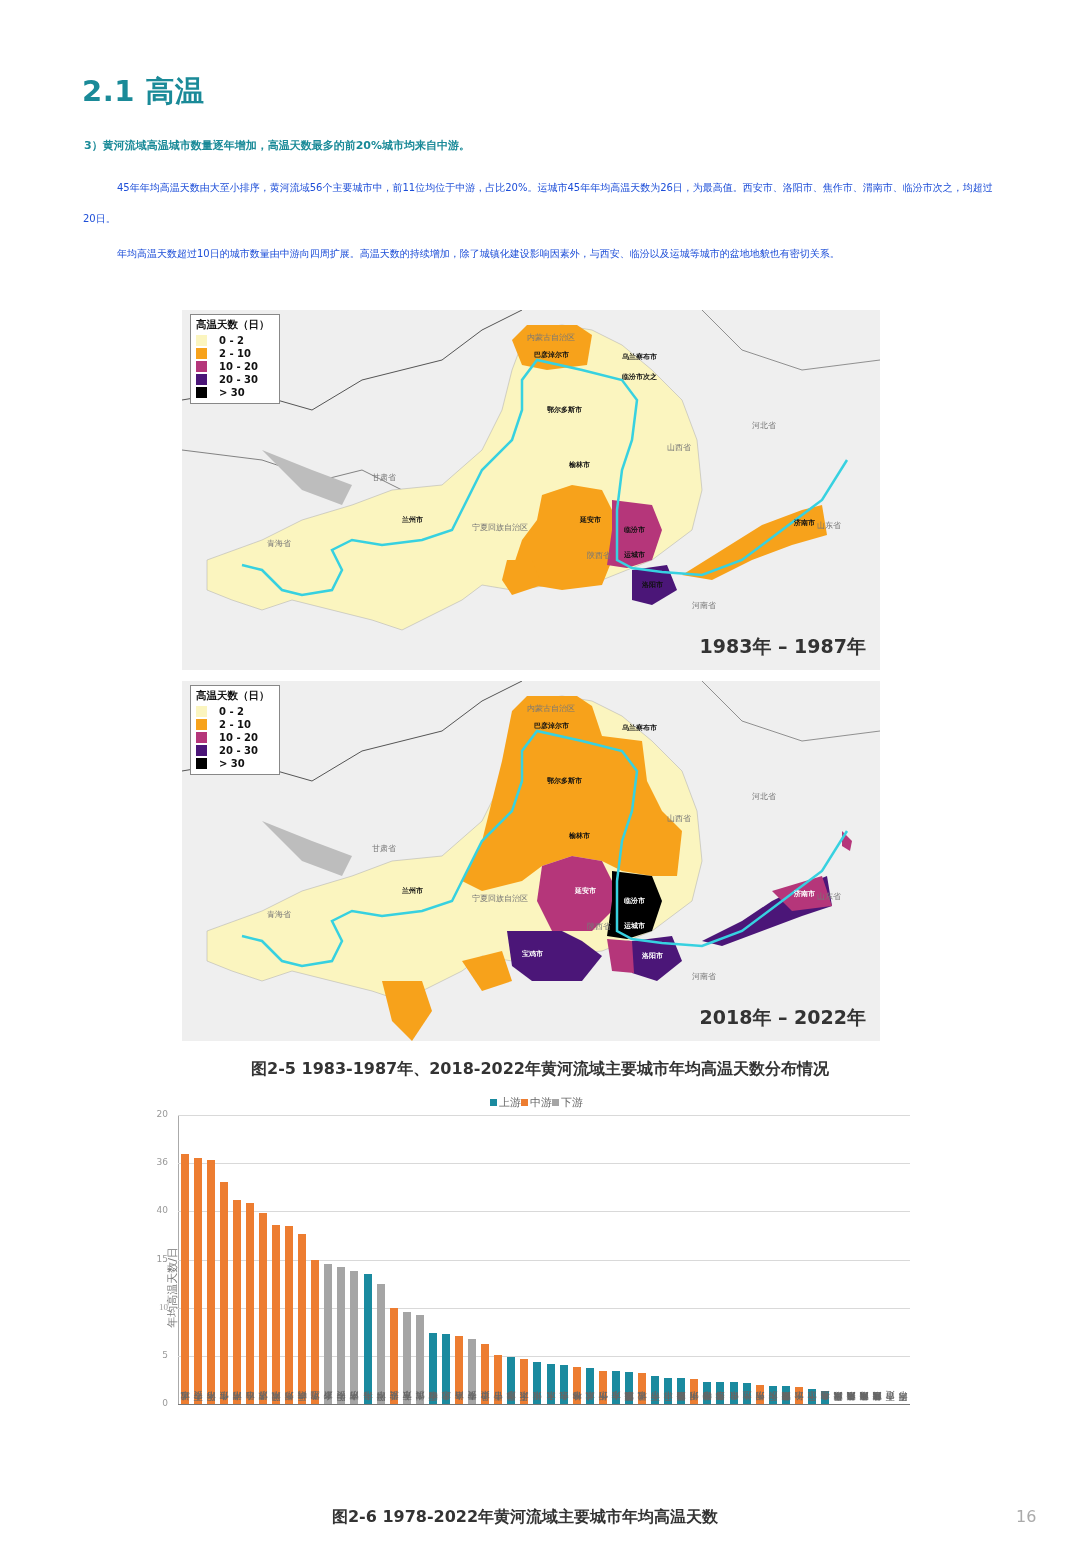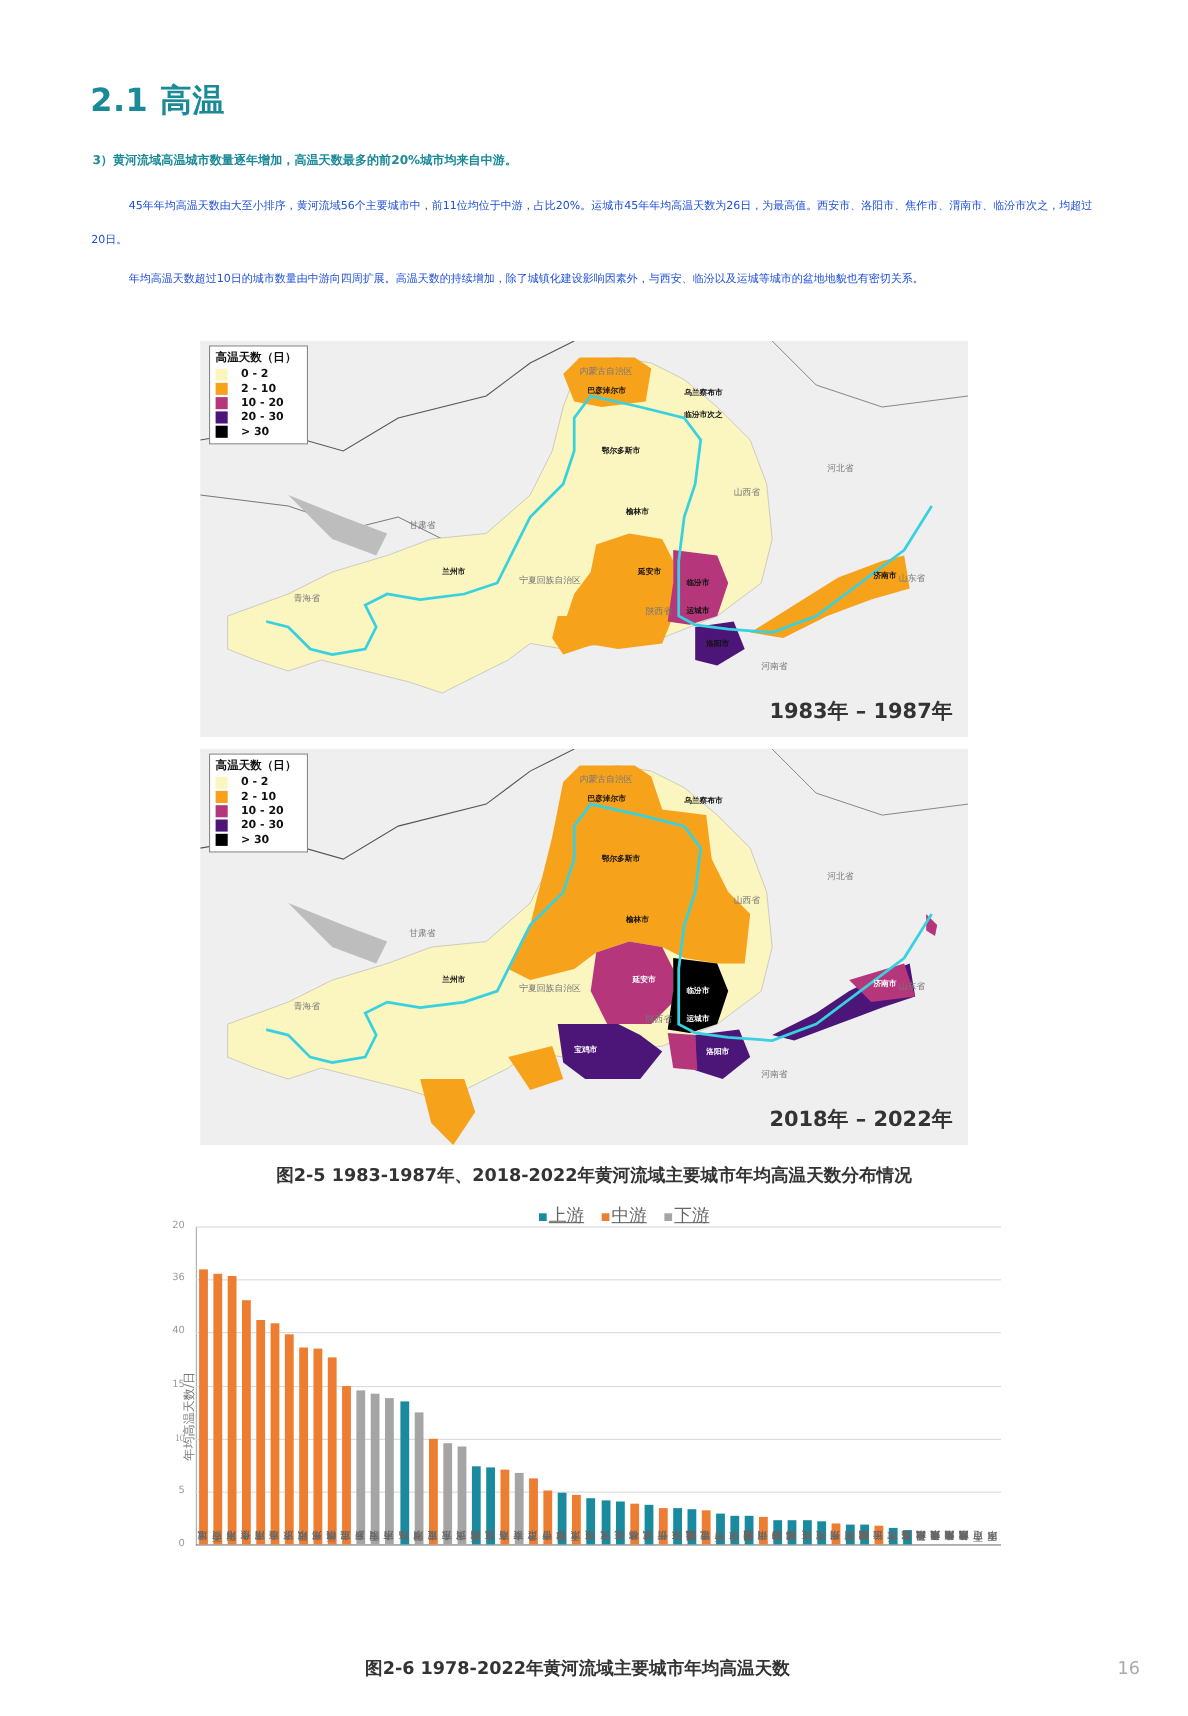--- a/index.html
+++ b/index.html
@@ -18,21 +18,21 @@
   .legend-row{display:flex;align-items:center;height:13px;}
   .swatch{width:11px;height:11px;margin-right:12px;}
   .period{position:absolute;right:14px;bottom:10px;font-size:19px;font-weight:bold;color:#333;}
   .maplabel{position:absolute;font-size:7px;color:#111;white-space:nowrap;font-weight:bold;}
   .provlabel{position:absolute;font-size:8px;color:#777;white-space:nowrap;}
   .cap{position:absolute;left:0;width:1080px;text-align:center;font-size:16px;font-weight:bold;color:#333;}
   .cap1{top:1059px;}
   .cap2{top:1507px;left:-15px;}
   .pageno{position:absolute;left:1016px;top:1507px;font-size:16px;color:#aaa;}
   .chart{position:absolute;left:130px;top:1090px;width:800px;height:415px;}
-  .chart-legend{position:absolute;left:360px;top:5px;font-size:16px;color:#666;display:flex;gap:16px;text-decoration:underline;}
+  .chart-legend{position:absolute;left:360px;top:5px;font-size:11px;color:#666;display:flex;gap:0;}
   .chart-legend span.sw{display:inline-block;width:7px;height:7px;margin-right:2px;}
   .ylabel{position:absolute;left:-8px;top:190px;transform:rotate(-90deg);transform-origin:center;font-size:11px;color:#777;width:100px;text-align:center;}
   .ytick{position:absolute;left:14px;width:24px;text-align:right;font-size:9px;color:#999;}
   .grid{position:absolute;left:48px;width:732px;height:1px;background:#d9d9d9;}
   .axis-x{position:absolute;left:48px;width:732px;height:1px;background:#777;top:314px;}
   .axis-y{position:absolute;left:48px;top:25px;width:1px;height:290px;background:#aaa;}
   .bar{position:absolute;width:8px;}
   .xlabel{position:absolute;top:318px;width:10px;font-size:9px;line-height:10px;color:#666;writing-mode:vertical-rl;transform:rotate(180deg);white-space:nowrap;text-align:left;}
 </style>
 </head>

